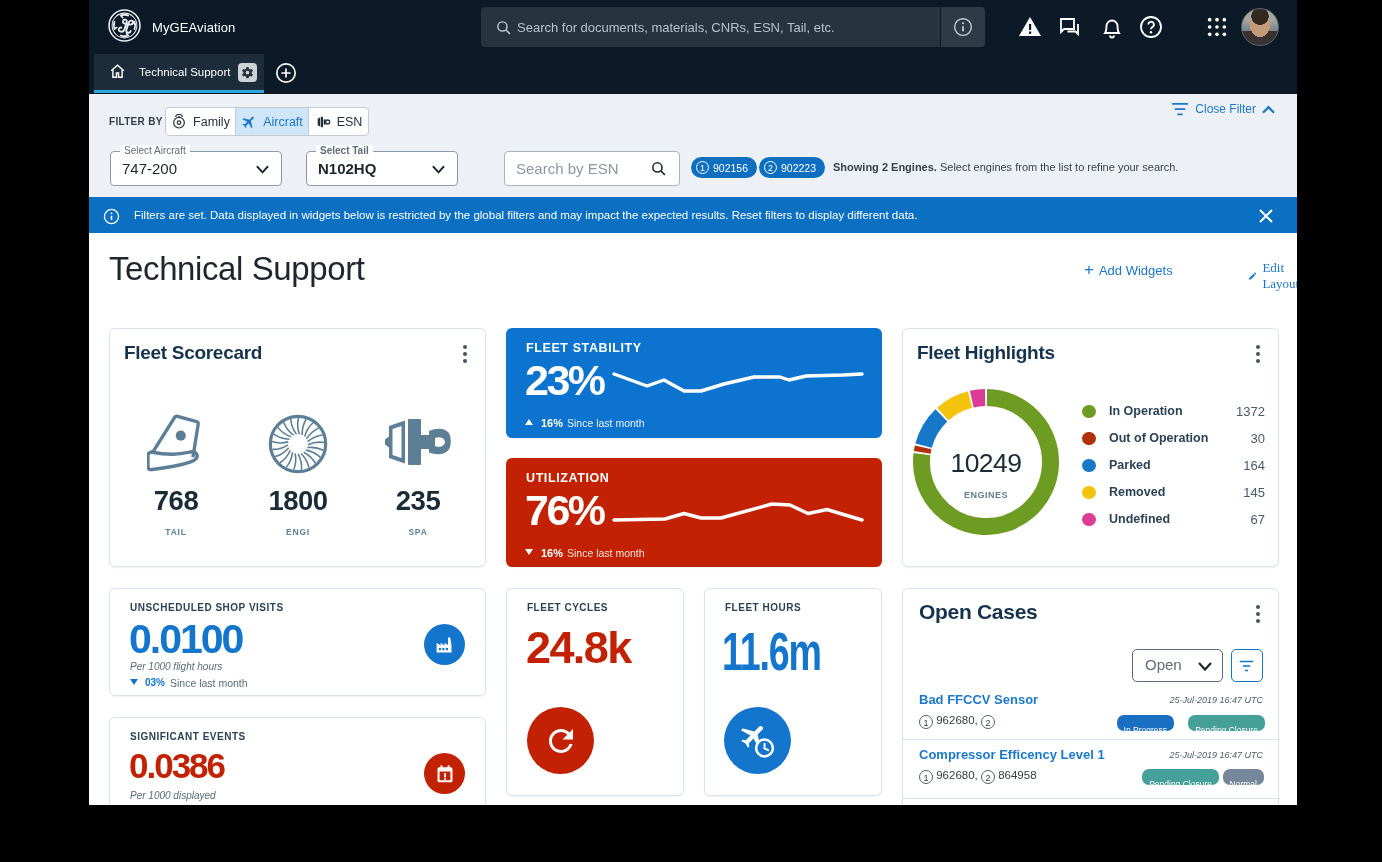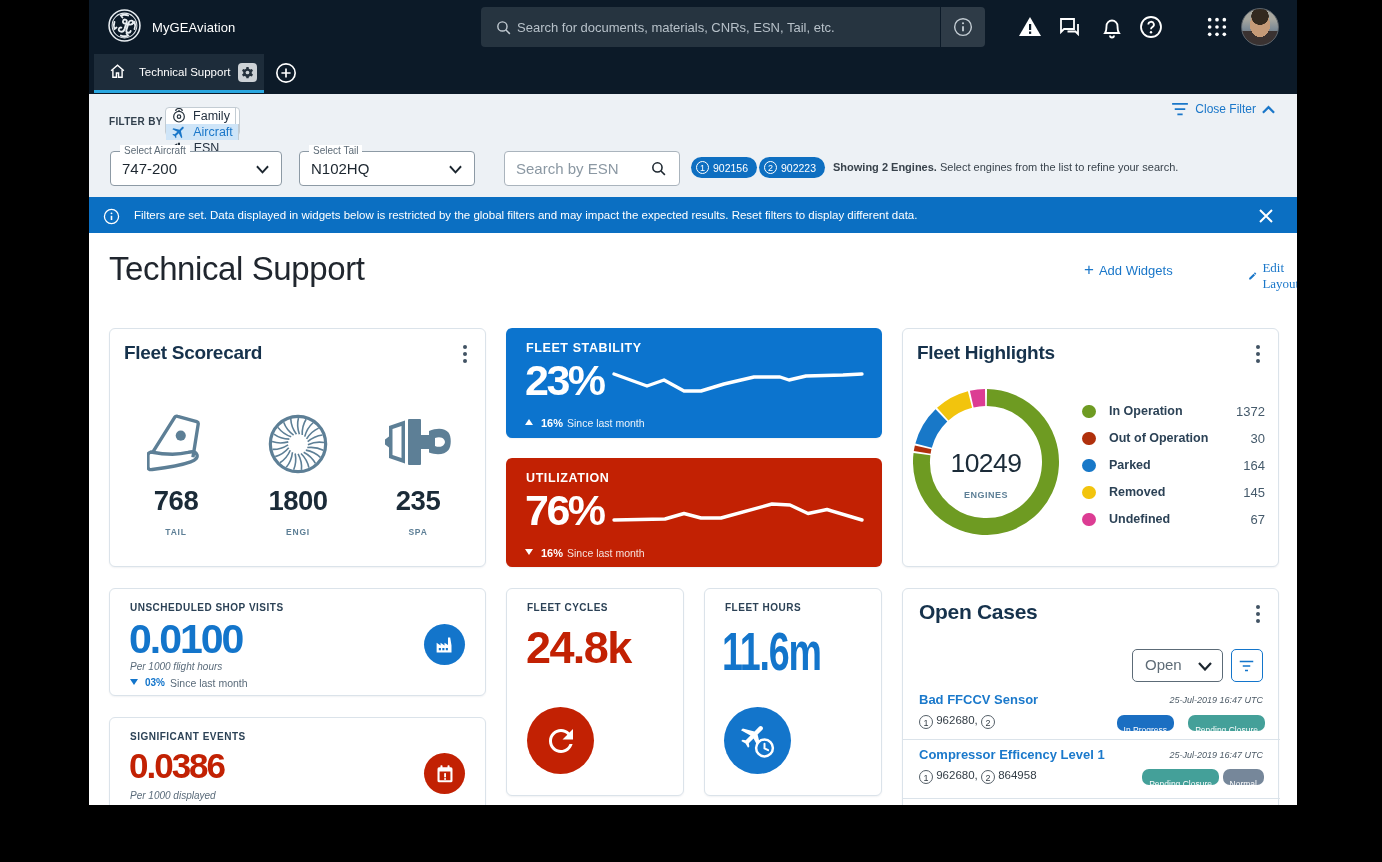--- a/index.html
+++ b/index.html
@@ -27,21 +27,21 @@
   border:1px solid #5a6168; }
 
 .tab { position:absolute; left:5px; top:0; width:170px; height:37px; background:#1d2c3a; }
 .tabline { position:absolute; left:5px; top:36px; width:170px; height:3px; background:#2aa7e0; }
 .tab .home { position:absolute; left:15px; top:9px; }
 .tab .tname { position:absolute; left:45px; top:12px; color:#fff; font-size:11.5px; }
 .gearbox { position:absolute; left:144px; top:9px; width:19px; height:19px; background:#cdd2d6; border-radius:4px; }
 
 .filters { position:absolute; left:0; top:94px; width:1208px; height:105px; background:#edf1f5; border-bottom:2px solid #0b6fc2; }
 .filterby { position:absolute; left:20px; top:22px; font-size:10px; font-weight:bold; letter-spacing:.3px; color:#32404d; }
-.segs { position:absolute; left:76px; top:13px; height:29px; display:flex; background:#fff; border:1px solid #c3ccd3; border-radius:4px;flex-direction:column; }
+.segs { position:absolute; left:76px; top:13px; height:29px; display:flex; background:#fff; border:1px solid #c3ccd3; border-radius:4px; }
 .seg { display:flex; align-items:center; justify-content:center; gap:6px; font-size:12.5px; color:#253241; border-right:1px solid #c3ccd3; }
 .seg.w1{width:70px}.seg.w2{width:73px}.seg.w3{width:59px}
 .seg:last-child { border-right:none; }
 .seg.sel { background:#cfe5f8; color:#1a77c9; }
 .closefilter { position:absolute; right:22px; top:8px; color:#1a77c9; font-size:12px; display:flex; align-items:center; gap:6px; }
 .selwrap { position:absolute; top:57px; height:35px; background:#fff; border:1px solid #8d9aa5; border-radius:4px; }
 .selwrap .lab { position:absolute; left:9px; top:-7px; background:#fff; padding:0 4px; font-size:10px; color:#5d6b77; }
 .selwrap .val { position:absolute; left:11px; top:8px; font-size:15px; color:#1c262f; }
 .selwrap .chev { position:absolute; right:12px; top:13px; }
 .badge { position:absolute; top:63px; height:21px; border-radius:11px; background:#0e6fc1; color:#fff;
@@ -185,21 +185,21 @@
           <path d="M1 8 L7 2 L13 8"></path>
         </svg>
     </div>
     <div class="selwrap" style="left:21px; width:172px;">
       <div class="lab">Select Aircraft</div>
         <div class="val">747-200</div>
       <svg class="chev" width="13" height="9" viewBox="0 0 14 9" fill="none" stroke="#1c262f" stroke-width="2">
           <path d="M1 1 L7 7.5 L13 1"></path>
         </svg>
     </div>
-    <div class="selwrap" style="left:210px; width:176px;">
+    <div class="selwrap" style="left:217px; width:152px;font-weight:bold;">
       <div class="lab">Select Tail</div>
         <div class="val">N102HQ</div>
       <svg class="chev" width="13" height="9" viewBox="0 0 14 9" fill="none" stroke="#1c262f" stroke-width="2">
           <path d="M1 1 L7 7.5 L13 1"></path>
         </svg>
     </div>
     <div class="selwrap" style="left:415px; width:176px; border-color:#aab4bd;">
       <div class="val" style="color:#8b98a3;">Search by ESN</div>
       <svg class="chev" style="top:8px" width="17" height="17" viewBox="0 0 24 24" fill="none" stroke="#1c262f" stroke-width="2.2">
           <circle cx="10.5" cy="10.5" r="6.5"></circle>

